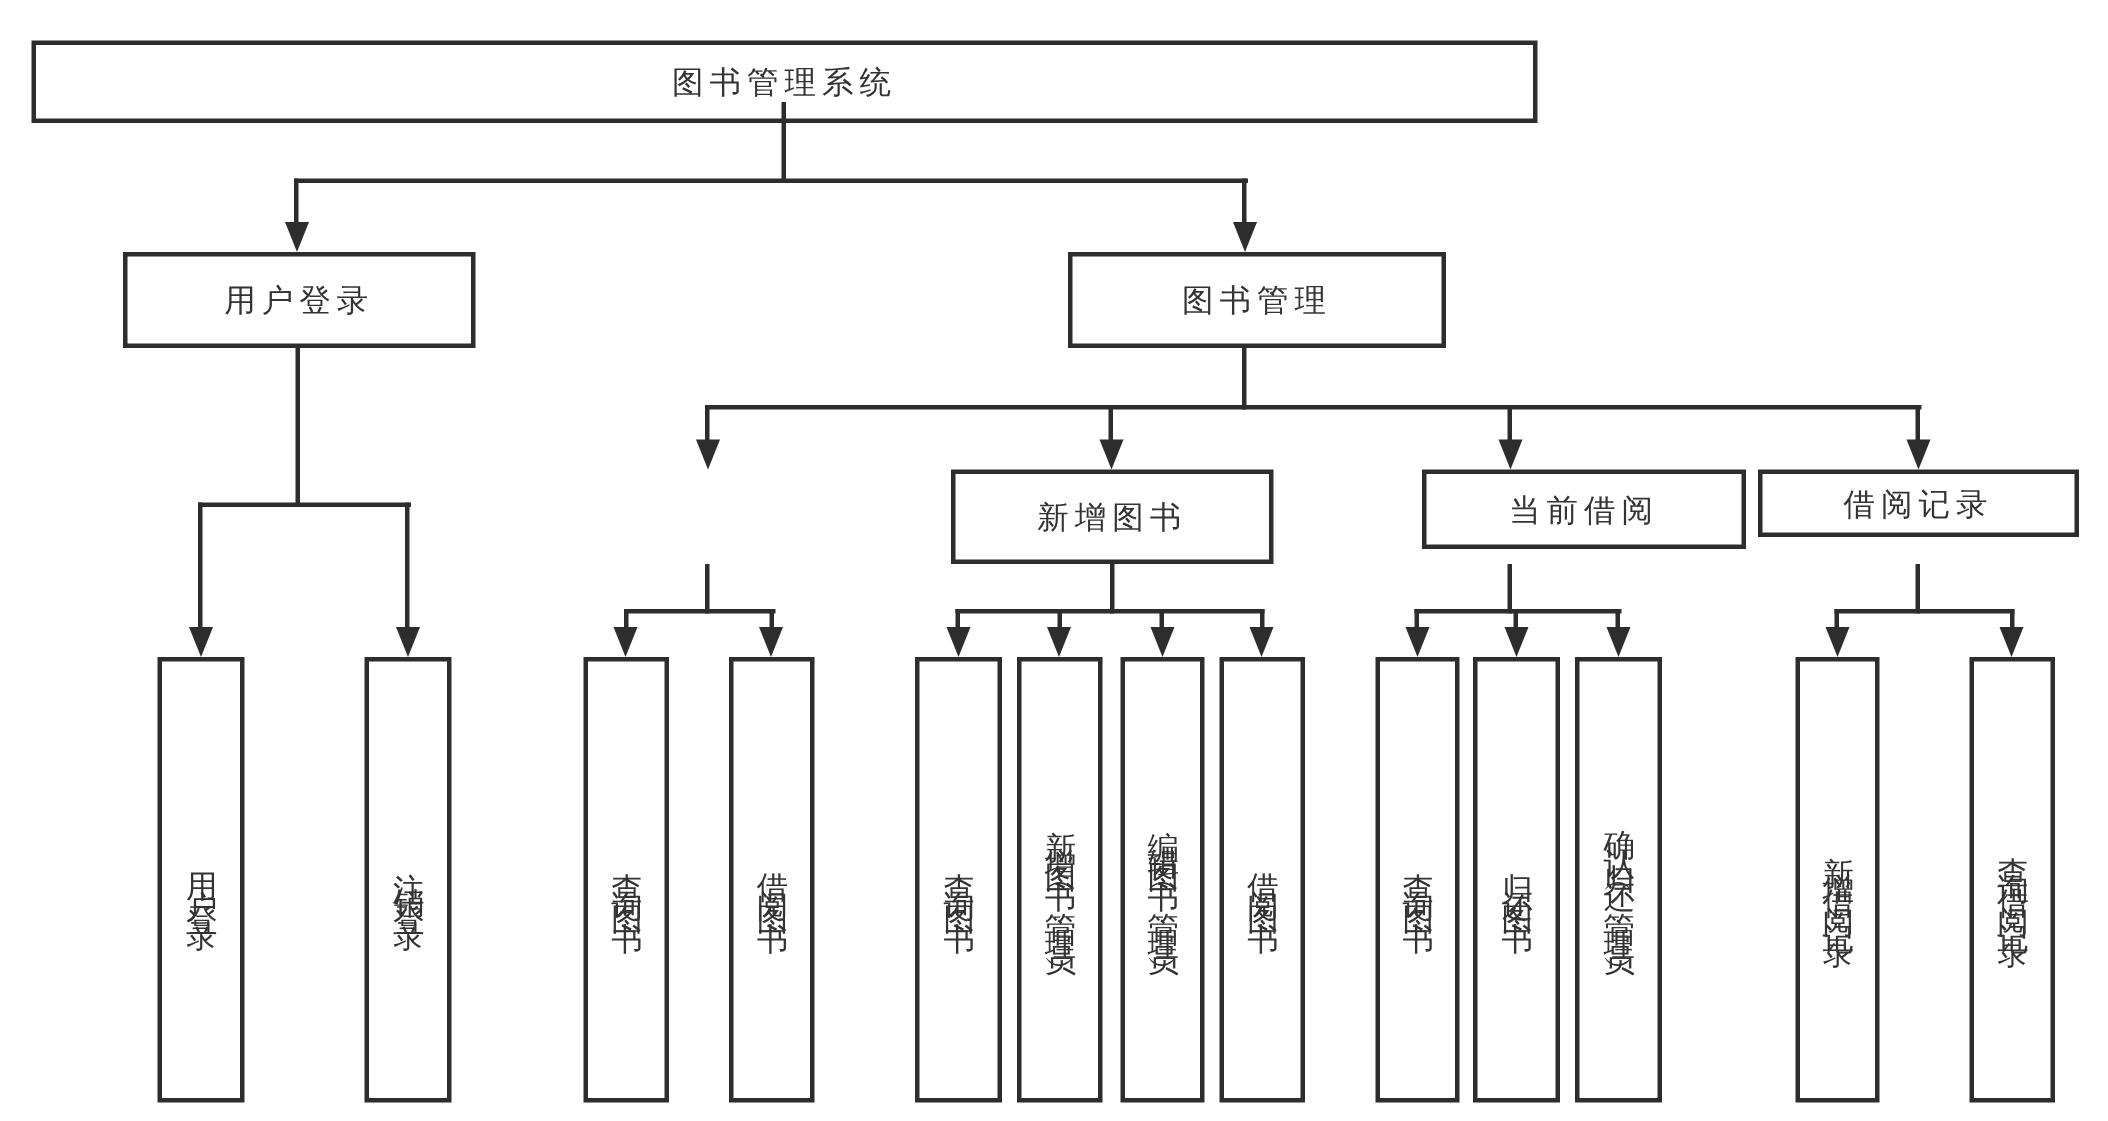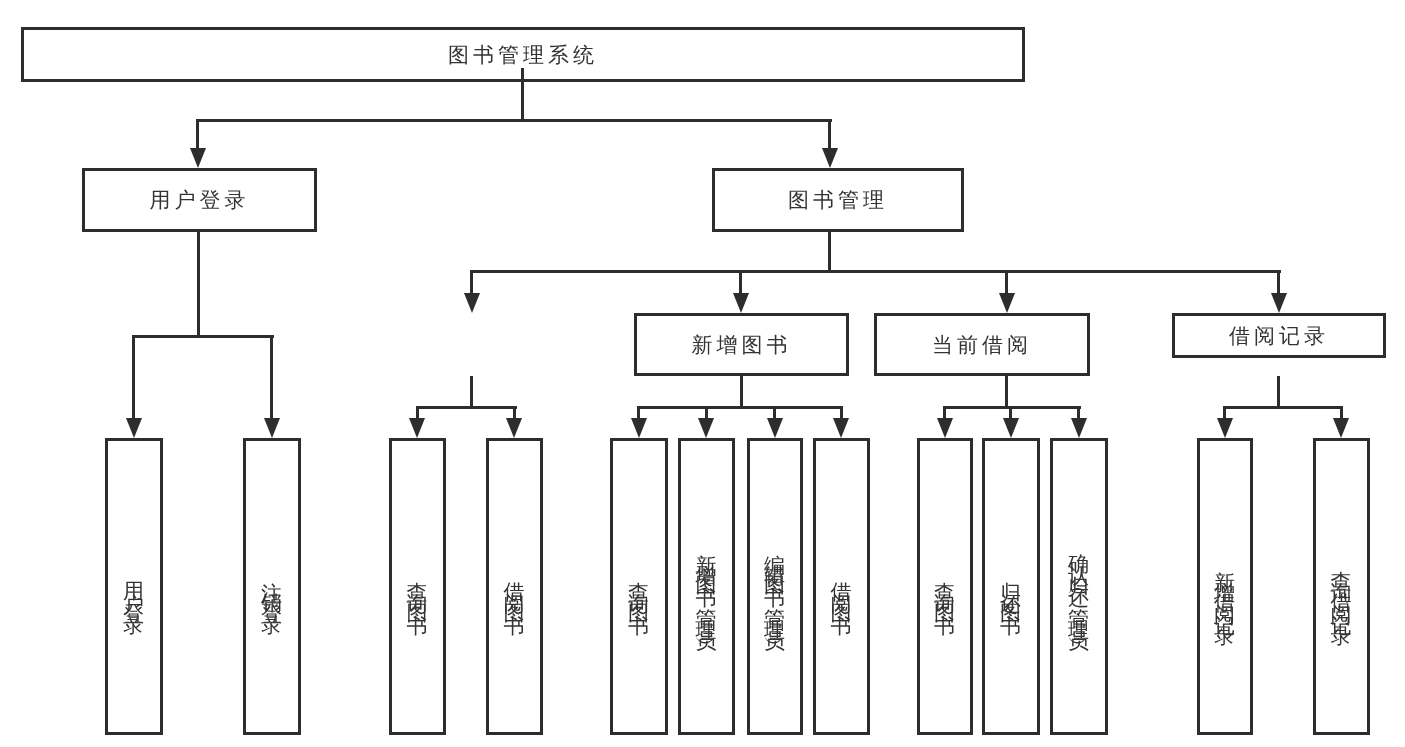--- a/index.html
+++ b/index.html
@@ -89,21 +89,21 @@
   <div class="vline" style="left:470px;top:270px;height:24px"></div>
   <div class="arrow" style="left:464px;top:293px"></div>
   <div class="vline" style="left:739px;top:270px;height:24px"></div>
   <div class="arrow" style="left:733px;top:293px"></div>
   <div class="vline" style="left:1005px;top:270px;height:24px"></div>
   <div class="arrow" style="left:999px;top:293px"></div>
   <div class="vline" style="left:1277px;top:270px;height:24px"></div>
   <div class="arrow" style="left:1271px;top:293px"></div>
 
   <div class="box hbox" style="left:634px;top:313px;width:215px;height:63px">新增图书</div>
-  <div class="box hbox" style="left:874px;top:313px;width:216px;height:63px">当前借阅</div>
+  <div class="box hbox" style="left:948px;top:313px;width:216px;height:53px">当前借阅</div>
   <div class="box hbox" style="left:1172px;top:313px;width:214px;height:45px">借阅记录</div>
 
   <div class="vline" style="left:470px;top:376px;height:33px"></div>
   <div class="hline" style="left:416px;top:406px;width:101px"></div>
   <div class="vline" style="left:416px;top:406px;height:16px"></div>
   <div class="arrow" style="left:409px;top:418px"></div>
   <div class="vline" style="left:513px;top:406px;height:16px"></div>
   <div class="arrow" style="left:506px;top:418px"></div>
 
   <div class="vline" style="left:740px;top:376px;height:33px"></div>

